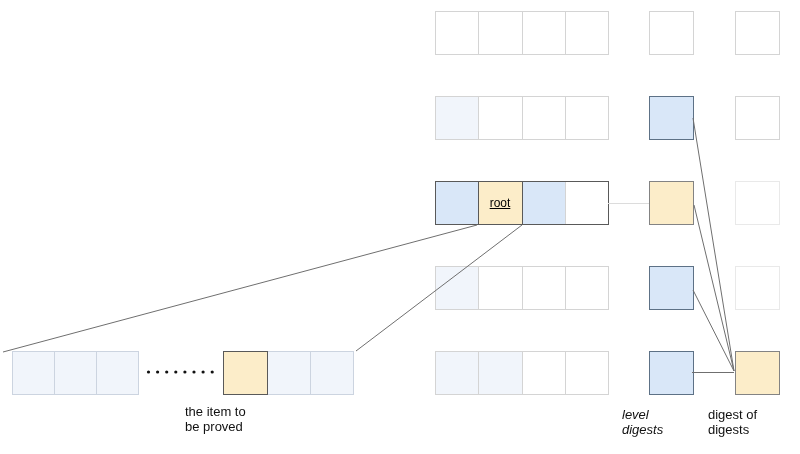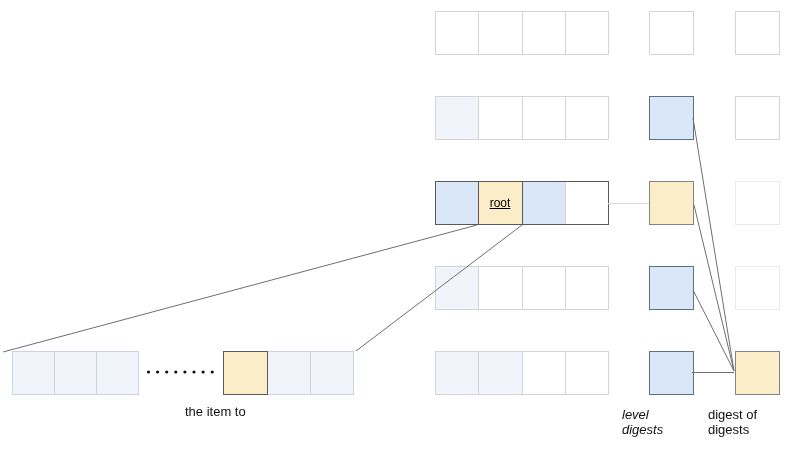--- a/index.html
+++ b/index.html
@@ -77,20 +77,21 @@
       <line x1="692" y1="372.5" x2="734" y2="372.5" stroke="#6f6f6f" stroke-width="1" shape-rendering="crispEdges"></line>
       <line x1="693" y1="118" x2="734" y2="371" stroke="#6f6f6f" stroke-width="1"></line>
       <line x1="694" y1="205" x2="734" y2="371" stroke="#6f6f6f" stroke-width="1"></line>
       <line x1="693" y1="290" x2="734" y2="371" stroke="#6f6f6f" stroke-width="1"></line>
     </svg>
 
   <div class="root-label">root</div>
 
   <div class="caption" id="cap-item">
     <div>the item to</div>
+    <div>be proved</div>
   </div>
 
   <div class="caption" id="cap-level">
     <div>level</div>
     <div>digests</div>
   </div>
 
   <div class="caption" id="cap-digest">
     <div>digest of</div>
     <div>digests</div>

